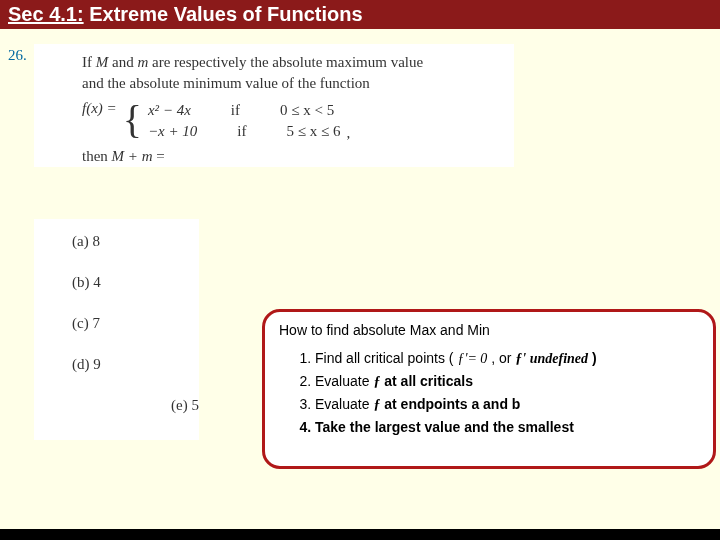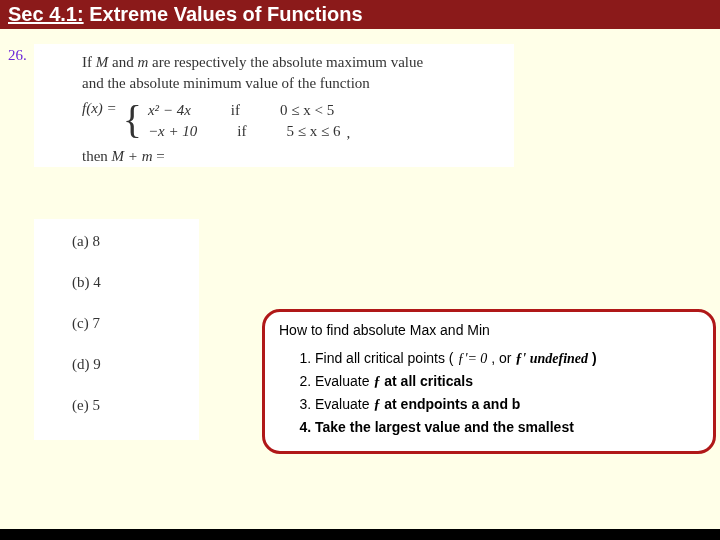--- a/index.html
+++ b/index.html
@@ -36,21 +36,21 @@
     padding: 8px 0 0 0;
     font-family: "Times New Roman", serif;
     color: #333;
   }
   .qnum {
     position: absolute;
     left: 8px;
     top: 18px;
     font-family: "Times New Roman", serif;
     font-size: 15px;
-    color: #6d28d9;
+    color: #0369a1;
   }
   .qtext {
     margin-left: 48px;
     font-size: 15px;
     line-height: 1.4;
     font-style: italic;
     font-family: "Times New Roman", serif;
   }
   .qtext .upright { font-style: normal; }
   .piecewise {
@@ -81,30 +81,30 @@
     top: 190px;
     width: 165px;
     padding: 14px 0 20px 0;
     font-family: "Times New Roman", serif;
     font-size: 15px;
     color: #333;
   }
   .choice {
     margin: 0 0 24px 38px;
   }
-  .choice:last-child { margin-bottom: 6px; }
+  .choice:last-child { margin-bottom: 6px; text-align: right; }
   .hint-box {
     position: absolute;
     left: 262px;
     top: 280px;
     width: 420px;
     background: white;
     border: 3px solid #B01818;
     border-radius: 18px;
-    padding: 10px 14px 11px 14px;
+    padding: 10px 14px 26px 14px;
     font-size: 14px;
   }
   .hint-title {
     font-family: Arial, sans-serif;
     font-size: 14px;
     margin-bottom: 10px;
   }
   .hint-ol {
     margin: 0;
     padding-left: 36px;

